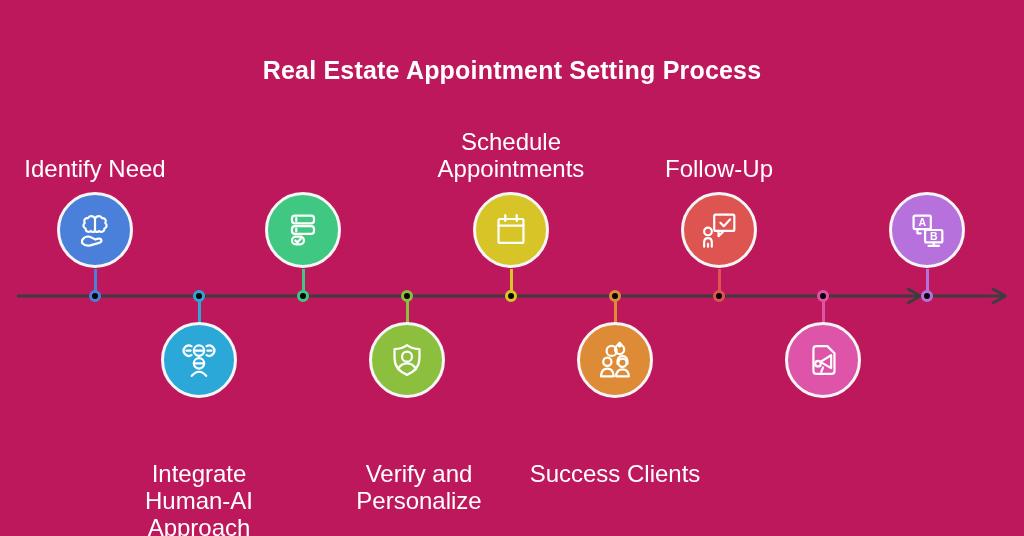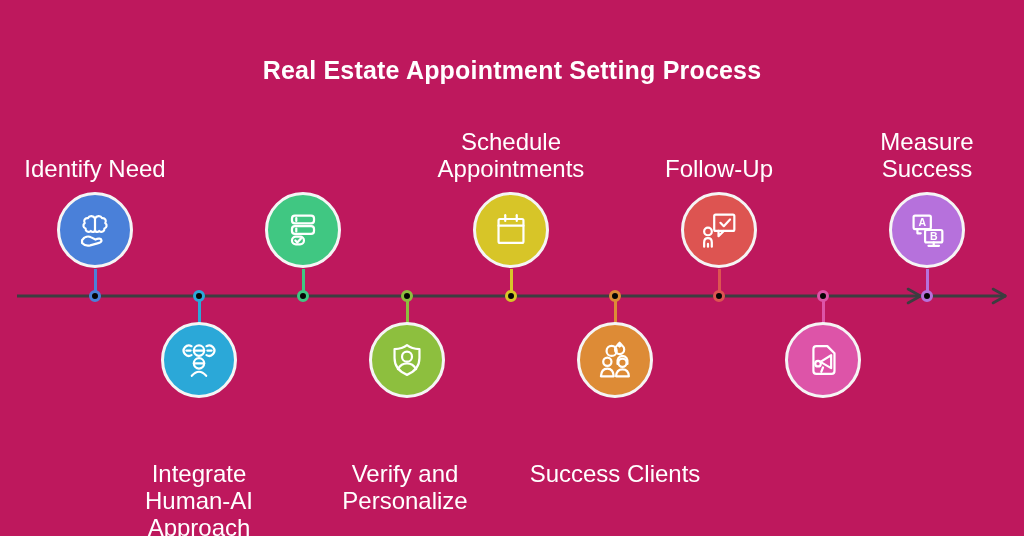--- a/index.html
+++ b/index.html
@@ -38,21 +38,21 @@
   .cx2{left:265px;} .sx2{left:301.5px;}.rx2{left:297px;}
   .cx3{left:369px;} .sx3{left:405.5px;}.rx3{left:401px;}
   .cx4{left:473px;} .sx4{left:509.5px;}.rx4{left:505px;}
   .cx5{left:577px;} .sx5{left:613.5px;}.rx5{left:609px;}
   .cx6{left:681px;} .sx6{left:717.5px;}.rx6{left:713px;}
   .cx7{left:785px;} .sx7{left:821.5px;}.rx7{left:817px;}
   .cx8{left:889px;} .sx8{left:925.5px;}.rx8{left:921px;}
   .lw0{left:-5px;width:200px;}
   .lw1{left:119px;width:160px;}
   .lw2{left:203px;width:200px;}
-  .lw3{left:325px;width:160px;}
+  .lw3{left:339px;width:160px;}
   .lw4{left:436px;width:150px;}
   .lw5{left:505px;width:220px;}
   .lw6{left:619px;width:200px;}
   .lw7{left:738px;width:170px;}
   .lw8{left:857px;width:140px;}
 </style>
 </head>
 <body>
 
 <div id="canvas" style="background-color: #be185d;">
@@ -163,21 +163,20 @@
     <svg class="icon" width="46" height="46" viewBox="0 0 48 48">
       <path d="M17 9.5 h11.5 l7.5 7.5 v18.5 a3 3 0 0 1 -3 3 h-16 a3 3 0 0 1 -3-3 v-23 a3 3 0 0 1 3-3 z"></path>
       <circle cx="18.8" cy="27.8" r="2.9"></circle>
       <path d="M21.3 26 l11.2-7 v13.5 z"></path>
       <path d="M24 31.8 l-1.8 4.5"></path>
     </svg>
   </div>
   <div class="stem stem-below sx7" style="background-color: rgb(221, 84, 168);"></div>
   <div class="ring rx7" style="border-color: rgb(221, 84, 168);"></div>
 
-  <div class="step-label lbl-above lw8">Measure Success</div>
   <div class="step-circle circ-above cx8" style="background-color: rgb(182, 113, 220); border-color: rgb(245, 245, 245);">
     <svg class="icon" width="46" height="46" viewBox="0 0 48 48">
       <rect x="10" y="9" width="18" height="14" rx="1.5"></rect>
       <text x="19" y="20.3">A</text>
       <path d="M14 23 v4.5 h3.5"></path>
       <rect x="22" y="24" width="18" height="13" rx="1.5"></rect>
       <text x="31" y="34.6">B</text>
       <path d="M31 37 v3.5"></path>
         <path d="M25.5 40.5 h11"></path>
     </svg>

